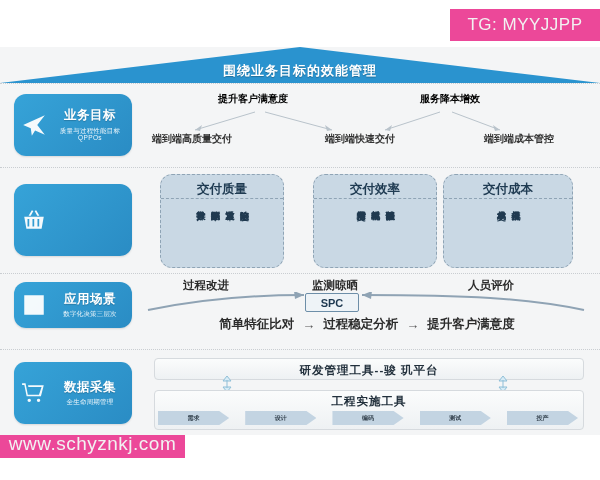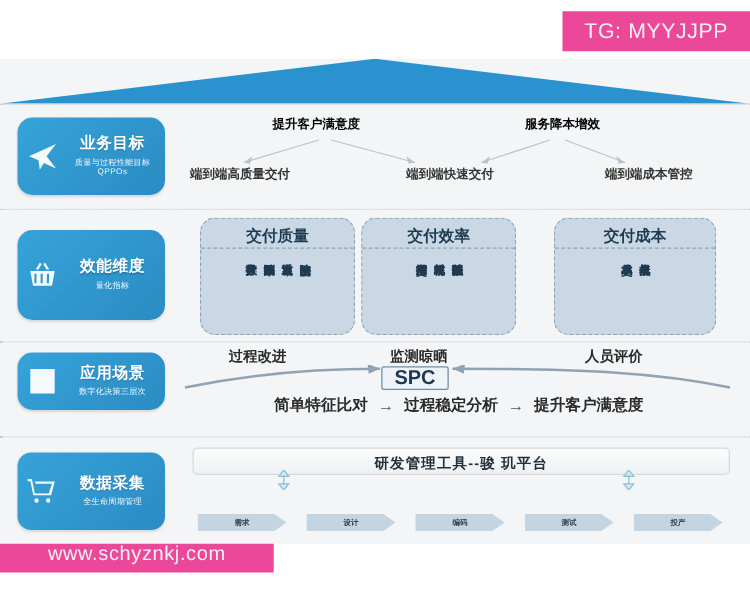--- a/index.html
+++ b/index.html
@@ -10,21 +10,21 @@
     position:relative;
   }
 
   
   .wm{
     position:absolute;background:#ec4899;color:#f2f2f2;
     font-size:17px;letter-spacing:.5px;display:flex;align-items:center;
     justify-content:center;font-family:"Liberation Sans",sans-serif;
   }
   #wm-top{right:0;top:9px;width:150px;height:32px;}
-  #wm-bottom{left:0;bottom:22px;width:219px;height:28px;font-size:16px;}
+  #wm-bottom{left:0;bottom:22px;width:185px;height:28px;font-size:19px;}
 
   
   .board{
     position:absolute;left:0;top:47px;width:600px;height:388px;
     background:#f4f5f6;
   }
 
   
   .banner{position:relative;width:600px;height:36px;overflow:hidden;}
   .banner .tri{
@@ -53,41 +53,41 @@
     display:flex;align-items:center;
   }
   #row-goal .sb{top:10px;height:62px;}
   #row-dim  .sb{top:16px;height:72px;}
   #row-scene .sb{top:8px;height:46px;}
   #row-data .sb{top:12px;height:62px;border-radius:11px;}
 
   .sb .ico{width:40px;flex:0 0 40px;display:flex;align-items:center;justify-content:center;}
   .sb .ico svg{width:26px;height:26px;fill:#ffffff;opacity:.95;}
   .sb .tw{flex:1;padding-right:6px;text-align:center;line-height:1.15;}
-  .sb .t1{font-size:12.5px;font-weight:bold;letter-spacing:.5px;text-shadow:0 1px 1px rgba(0,0,0,.2);font-family:Liberation Mono, monospace;}
+  .sb .t1{font-size:12.5px;font-weight:bold;letter-spacing:.5px;text-shadow:0 1px 1px rgba(0,0,0,.2);}
   .sb .t2{font-size:6.5px;margin-top:4px;opacity:.92;letter-spacing:.2px;}
   .sb .t3{font-size:6.5px;opacity:.92;letter-spacing:.4px;}
 
   
   .goal-top{position:absolute;top:8px;font-size:10px;color:#000000;font-weight:bold;}
   #goal-top-0{left:218px;}
   #goal-top-1{left:420px;}
   .goal-sub{position:absolute;top:48px;font-size:10px;color:#333;font-weight:bold;white-space:nowrap;}
   #goal-sub-0{left:152px;}
   #goal-sub-1{left:325px;}
   #goal-sub-2{left:468px;padding-left:16px;}
   .vlines{position:absolute;left:140px;top:26px;width:450px;height:24px;}
 
   
   .dimbox{
     position:absolute;top:6px;height:92px;border:1px dashed #8fa4b5;border-radius:12px;
     background:#c9d8e4;
   }
   #dimbox-0{left:160px;width:122px;}
-  #dimbox-1{left:289px;width:122px;}
+  #dimbox-1{left:313px;width:122px;}
   #dimbox-2{left:443px;width:128px;}
   .dimbox .hd{
     text-align:center;font-size:12.5px;font-weight:bold;color:#1f3b52;
     padding-top:6px;padding-bottom:0;border-bottom:1px dashed #8fa4b5;
   }
   .dimbox .items{display:flex;flex-direction:row-reverse;justify-content:center;
     align-items:flex-start;gap:5px;padding-top:5px;height:58px;}
   .dimbox .vi{
     writing-mode:vertical-rl;text-orientation:upright;
     font-size:9px;font-weight:bold;color:#203a50;line-height:1.05;letter-spacing:0px;
@@ -96,21 +96,21 @@
   
   .scene-top{position:absolute;top:4px;font-size:11.5px;color:#2b2b2b;font-weight:bold;}
   #scene-top-0{left:183px;}
   #scene-top-1{left:312px;}
   #scene-top-2{left:468px;}
   .arc{position:absolute;left:146px;top:18px;width:440px;height:22px;}
   .spc{
     position:absolute;left:305px;top:19px;width:52px;height:17px;
     border:1px solid #6d8ea8;background:#eef3f7;border-radius:2px;
     display:flex;align-items:center;justify-content:center;
-    font-size:16px;font-weight:bold;color:#1d3850;font-family:"Liberation Sans",sans-serif;
+    font-size:11px;font-weight:bold;color:#1d3850;font-family:"Liberation Sans",sans-serif;
   }
   .flow{position:absolute;left:152px;top:42px;width:430px;display:flex;
     align-items:center;justify-content:center;gap:8px;}
   .flow .fi{font-size:12.5px;font-weight:bold;color:#2b2b2b;}
   .flow .fa{font-size:13px;color:#555;}
 
   
   .toolbar{
     position:absolute;left:154px;width:428px;border:1px solid #d6dade;border-radius:4px;
     background:linear-gradient(180deg,#fbfcfc 0%,#eef1f3 100%);
@@ -133,20 +133,21 @@
 </head>
 <body>
 
 <div class="wm" id="wm-top">TG: MYYJJPP</div>
 <div class="wm" id="wm-bottom">www.schyznkj.com</div>
 
 <div class="board">
 
   <div class="banner">
     <div class="tri"></div>
+    <div class="txt">围绕业务目标的效能管理</div>
   </div>
 
   <div class="row" id="row-goal">
     <div class="sb">
       <div class="ico">
         <svg viewBox="0 0 24 24">
             <path d="M2 12l20-9-7 9 7 9-9-4-3 5-1-7z"></path>
           </svg>
       </div>
       <div class="tw">
@@ -179,24 +180,20 @@
     <div class="goal-sub" id="goal-sub-2">端到端成本管控</div>
   </div>
 
   <div class="row" id="row-dim">
     <div class="sb">
       <div class="ico">
         <svg viewBox="0 0 24 24">
             <path d="M3 9h18l-2 11H5L3 9zm3 2v7h1.6v-7H6zm4.6 0v7h1.6v-7h-1.6zm4.6 0v7h1.6v-7h-1.6zM7 8l3-5 1.4.8L9 8H7zm10 0h-2l-2.4-4.2L14 3l3 5z"></path>
           </svg>
       </div>
-      <div class="tw">
-        <div class="t1">效能维度</div>
-        <div class="t2">量化指标</div>
-      </div>
     </div>
 
     <div class="dimbox" id="dimbox-0">
       <div class="hd">交付质量</div>
       <div class="items">
         <div class="vi">缺陷密度</div>
         <div class="vi">首次通过率</div>
         <div class="vi">缺陷探测率</div>
         <div class="vi">投产异常数</div>
       </div>
@@ -272,20 +269,23 @@
       <span class="tl">研发管理工具--骏 玑平台</span>
     </div>
 
     <svg class="dblarrow" id="dbl-0" viewBox="0 0 10 16">
       <path d="M5 0 L9 5 H1 Z M5 16 L9 11 H1 Z M5 4 V12" stroke="#8fbfd8" stroke-width="1" fill="#d8ecf6"></path>
     </svg>
     <svg class="dblarrow" id="dbl-1" viewBox="0 0 10 16">
       <path d="M5 0 L9 5 H1 Z M5 16 L9 11 H1 Z M5 4 V12" stroke="#8fbfd8" stroke-width="1" fill="#d8ecf6"></path>
     </svg>
 
+    <div class="toolbar" id="tool-1">
+      <span class="tl">工程实施工具</span>
+    </div>
 
     <div class="chevrons">
       <div class="chev">
           <span>需求</span>
         </div>
       <div class="chev">
           <span>设计</span>
         </div>
       <div class="chev">
           <span>编码</span>

